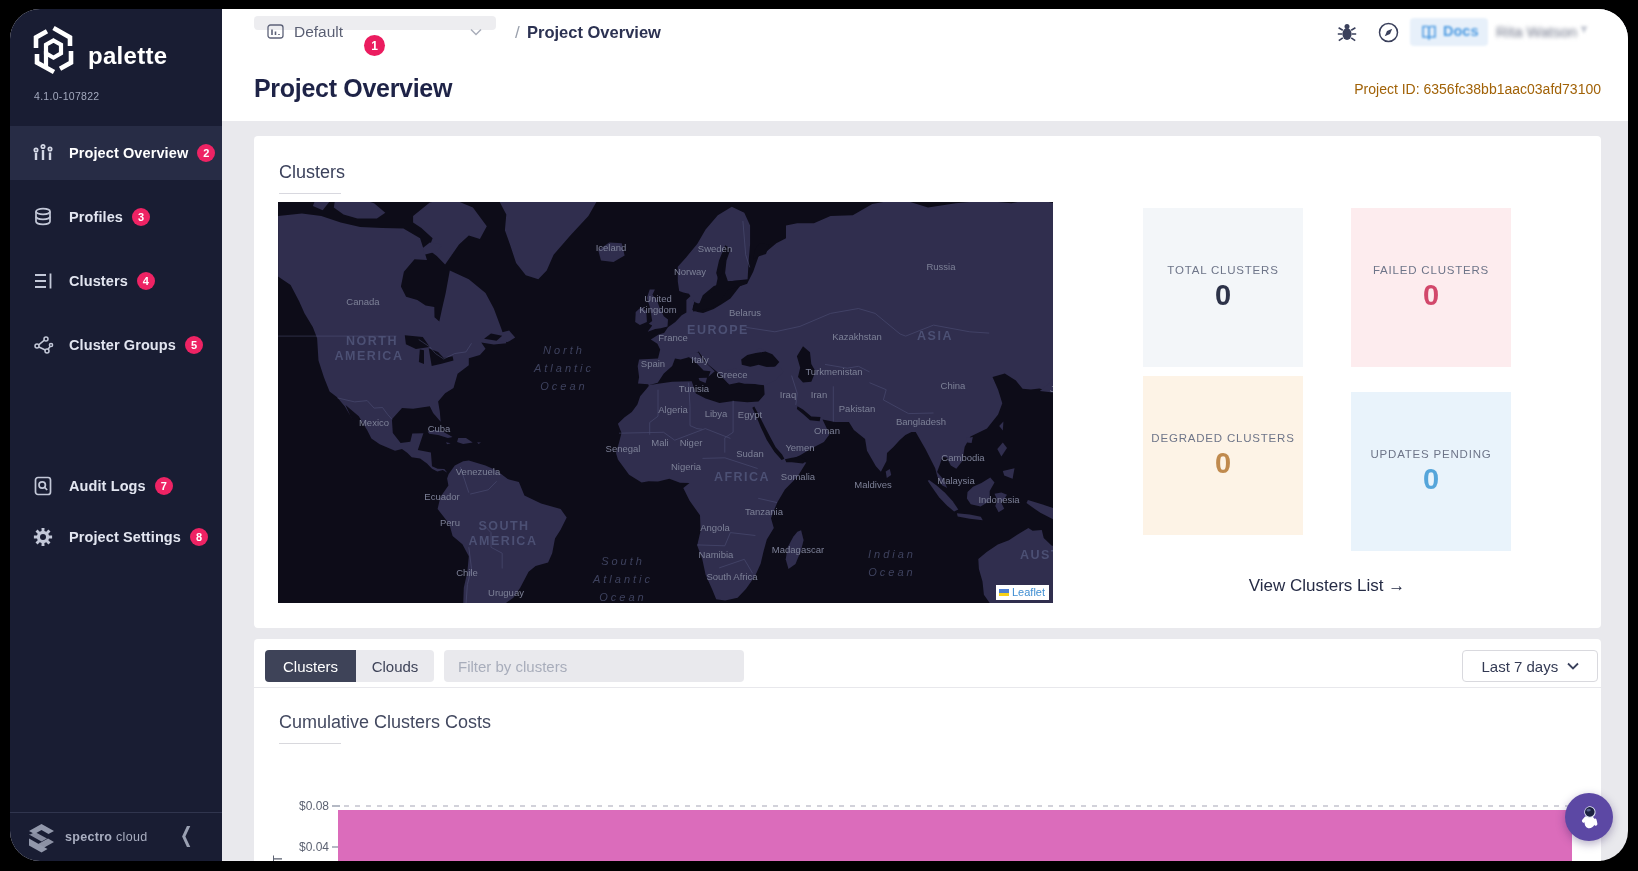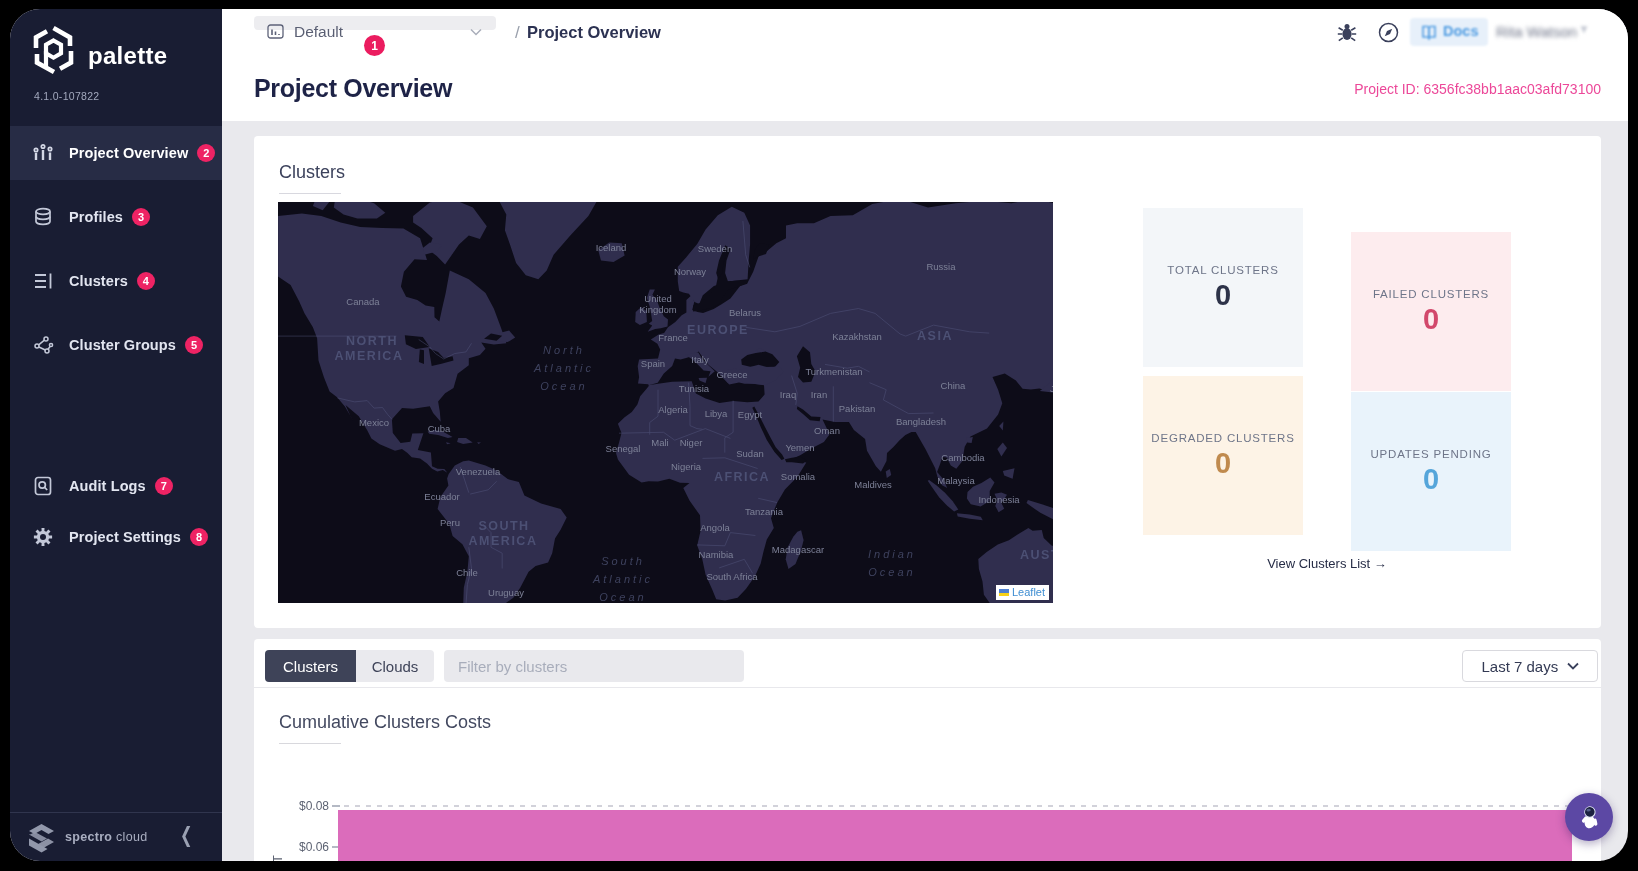--- a/index.html
+++ b/index.html
@@ -22,32 +22,32 @@
     font-size:11px; font-weight:700; display:flex; align-items:center; justify-content:center; margin-left:9px; }
   .sfoot { position:absolute; left:0; top:803px; width:212px; height:49px; border-top:1px solid #30354e; }
 
   
   .mainwhite { position:absolute; left:212px; top:0; width:1406px; height:112px; background:#fff; }
   .sel { position:absolute; background:#ededf0; border-radius:4px; }
   .projsel { left:32px; top:7px; width:242px; height:14px; }
   .bc-slash { position:absolute; left:293px; top:14px; color:#9aa0ac; font-size:17px; }
   .bc-txt { position:absolute; left:305px; top:14px; color:#2c3252; font-size:16.5px; font-weight:600; }
   .h1 { position:absolute; left:32px; top:65px; color:#1e2347; font-size:25px; font-weight:700; letter-spacing:-0.3px; }
-  .pid { position:absolute; right:27px; top:72px; color:#ec4899; font-size:14px; }
+  .pid { position:absolute; right:27px; top:72px; color:#a16207; font-size:14px; }
 
   
   .card1 { position:absolute; left:244px; top:127px; width:1347px; height:492px; background:#fff; border-radius:4px; }
   .ctitle { position:absolute; left:25px; top:26px; color:#3c425c; font-size:18px; font-weight:500; }
   .cline { position:absolute; left:25px; top:57px; width:62px; height:1px; background:#d8d8df; }
   .mapbox { position:absolute; left:24px; top:66px; width:775px; height:401px; background:#0d0c18; }
   .tile { position:absolute; width:160px; height:159px; text-align:center; }
   .tlabel { margin-top:56px; font-size:11.5px; letter-spacing:.8px; color:#6e7589; }
   .tnum { font-size:29px; font-weight:700; margin-top:3px; }
-  .viewlist { position:absolute; left:889px; top:420px; width:368px; text-align:center;
-    color:#262c46; font-size:13px; font-weight:500; }
+  .viewlist { position:absolute; left:889px; top:440px; width:368px; text-align:center;
+    color:#262c46; font-size:17px; font-weight:500; }
 
   .card2 { position:absolute; left:244px; top:630px; width:1347px; height:400px; background:#fff; border-radius:4px 4px 0 0; }
   .tab { position:absolute; top:11px; height:32px; display:flex; align-items:center; justify-content:center;
     font-size:15px; }
   .tabline { position:absolute; left:0; top:48px; width:1347px; height:1px; background:#e8e8ec; }
   .h2 { position:absolute; left:25px; top:73px; color:#434960; font-size:18px; font-weight:500; }
   .h2line { position:absolute; left:25px; top:104px; width:62px; height:1px; background:#d8d8dd; }
 
   .fab { position:absolute; left:1555px; top:784px; width:48px; height:48px; border-radius:50%;
     background:#5c48a4; box-shadow:0 3px 10px rgba(40,20,90,.35); }
@@ -343,21 +343,21 @@
           <text x="614" y="374">Ocean</text>
         </g>
       </svg>
       <div style="position:absolute;right:4px;bottom:3px;background:#fff;padding:1px 4px 2px 3px;font-size:11px;color:#3f8ed2;">
         <span style="display:inline-block;width:10px;height:7px;background:linear-gradient(#4e7fd0 50%,#f7d117 50%);margin-right:3px;"></span>Leaflet</div>
     </div>
     <div class="tile" style="left:889px; top:72px; background:#f3f6f9;">
       <div class="tlabel">TOTAL CLUSTERS</div>
         <div class="tnum" style="color:#2d3349;">0</div>
     </div>
-    <div class="tile" style="left:1097px; top:72px; background:#fdecee;margin-top:24px;">
+    <div class="tile" style="left:1097px; top:72px; background:#fdecee;">
       <div class="tlabel">FAILED CLUSTERS</div>
         <div class="tnum" style="color:#d2486b;">0</div>
     </div>
     <div class="tile" style="left:889px; top:240px; background:#fdf3e6;">
       <div class="tlabel">DEGRADED CLUSTERS</div>
         <div class="tnum" style="color:#c08a4e;">0</div>
     </div>
     <div class="tile" style="left:1097px; top:256px; background:#e9f3fb;">
       <div class="tlabel">UPDATES PENDING</div>
         <div class="tnum" style="color:#55a5da;">0</div>
@@ -372,21 +372,21 @@
     <div class="tab" style="left:1208px; width:136px; background:#fff; border:1px solid #d9d9de; color:#333a54; border-radius:4px;">Last 7 days&nbsp;&nbsp;<svg width="12" height="8" viewBox="0 0 12 8" fill="none" stroke="#3a415c" stroke-width="1.8">
           <path d="M1 1.5 L6 6.5 L11 1.5"></path>
         </svg></div>
     <div class="tabline"></div>
     <div class="h2">Cumulative Clusters Costs</div>
     <div class="h2line"></div>
 
     <div style="position:absolute;right:1272px;top:160px;color:#5c6272;font-size:12px;">$0.08</div>
     <div style="position:absolute;left:78px;top:166px;width:8px;height:1.5px;background:#b4b9c4;"></div>
     <div style="position:absolute;left:90px;top:166px;width:1228px;height:1.5px;background:repeating-linear-gradient(90deg,#d2d2da 0 5px,transparent 5px 11px);"></div>
-    <div style="position:absolute;right:1272px;top:201px;color:#5c6272;font-size:12px;">$0.06</div>
+    <div style="position:absolute;right:1272px;top:201px;color:#5c6272;font-size:12px;">$0.04</div>
     <div style="position:absolute;left:78px;top:207px;width:8px;height:1.5px;background:#b4b9c4;"></div>
     <div style="position:absolute;left:84px;top:171px;width:1234px;height:240px;background:#db6cbb;"></div>
     <div style="position:absolute;left:-5px;top:226px;width:60px;height:16px;text-align:center;color:#5c6272;font-size:12.5px;letter-spacing:.5px;transform:rotate(-90deg);">COST</div>
   </div>
 
   <div class="fab">
     <svg style="position:absolute;left:12px;top:11px;" width="25" height="27" viewBox="0 0 28 30">
       <g transform="rotate(14 14 15)">
         <ellipse cx="15.5" cy="20" rx="5.8" ry="7" fill="#fff"></ellipse>
         <rect x="7.5" y="14.5" width="4" height="8" rx="2" fill="#fff" transform="rotate(26 9.5 18.5)"></rect>

